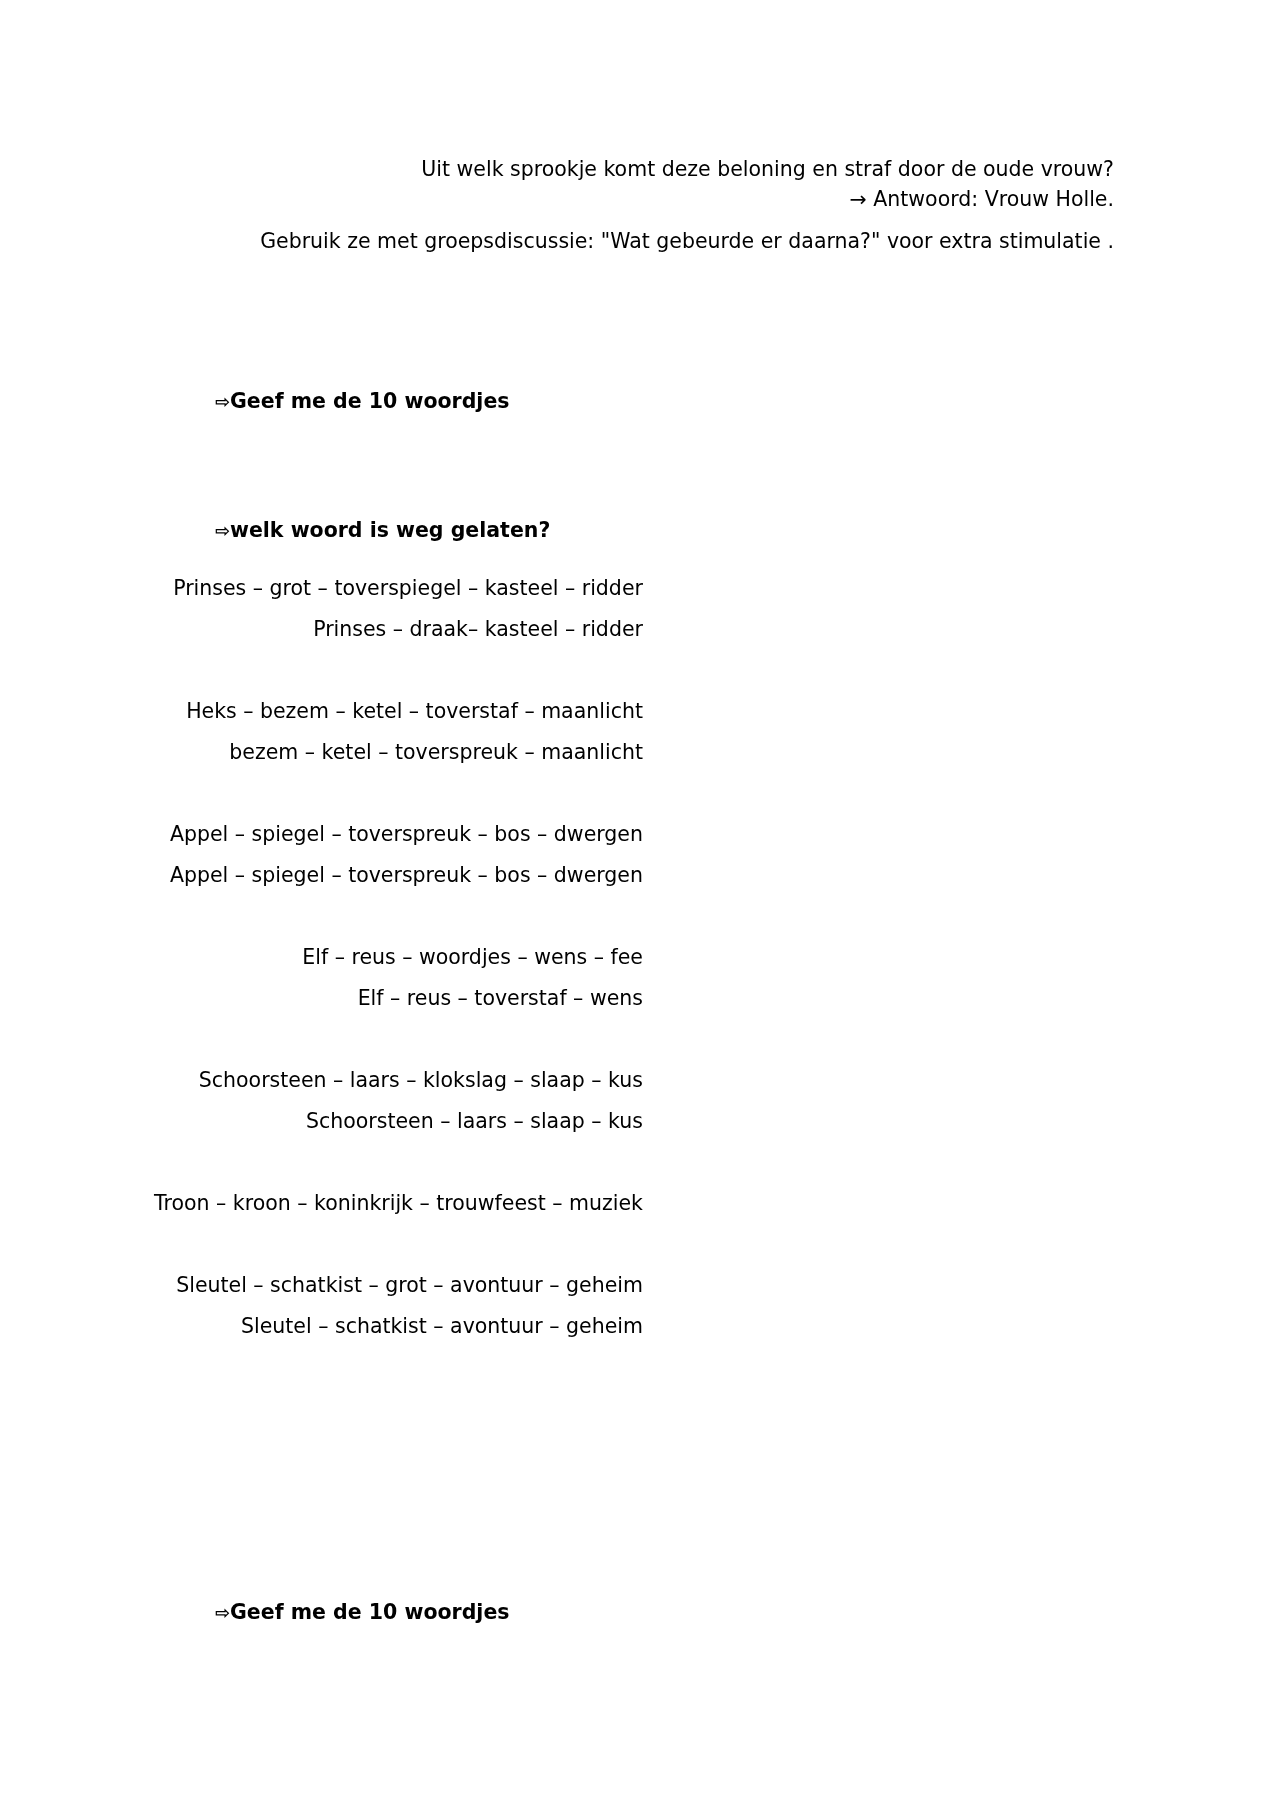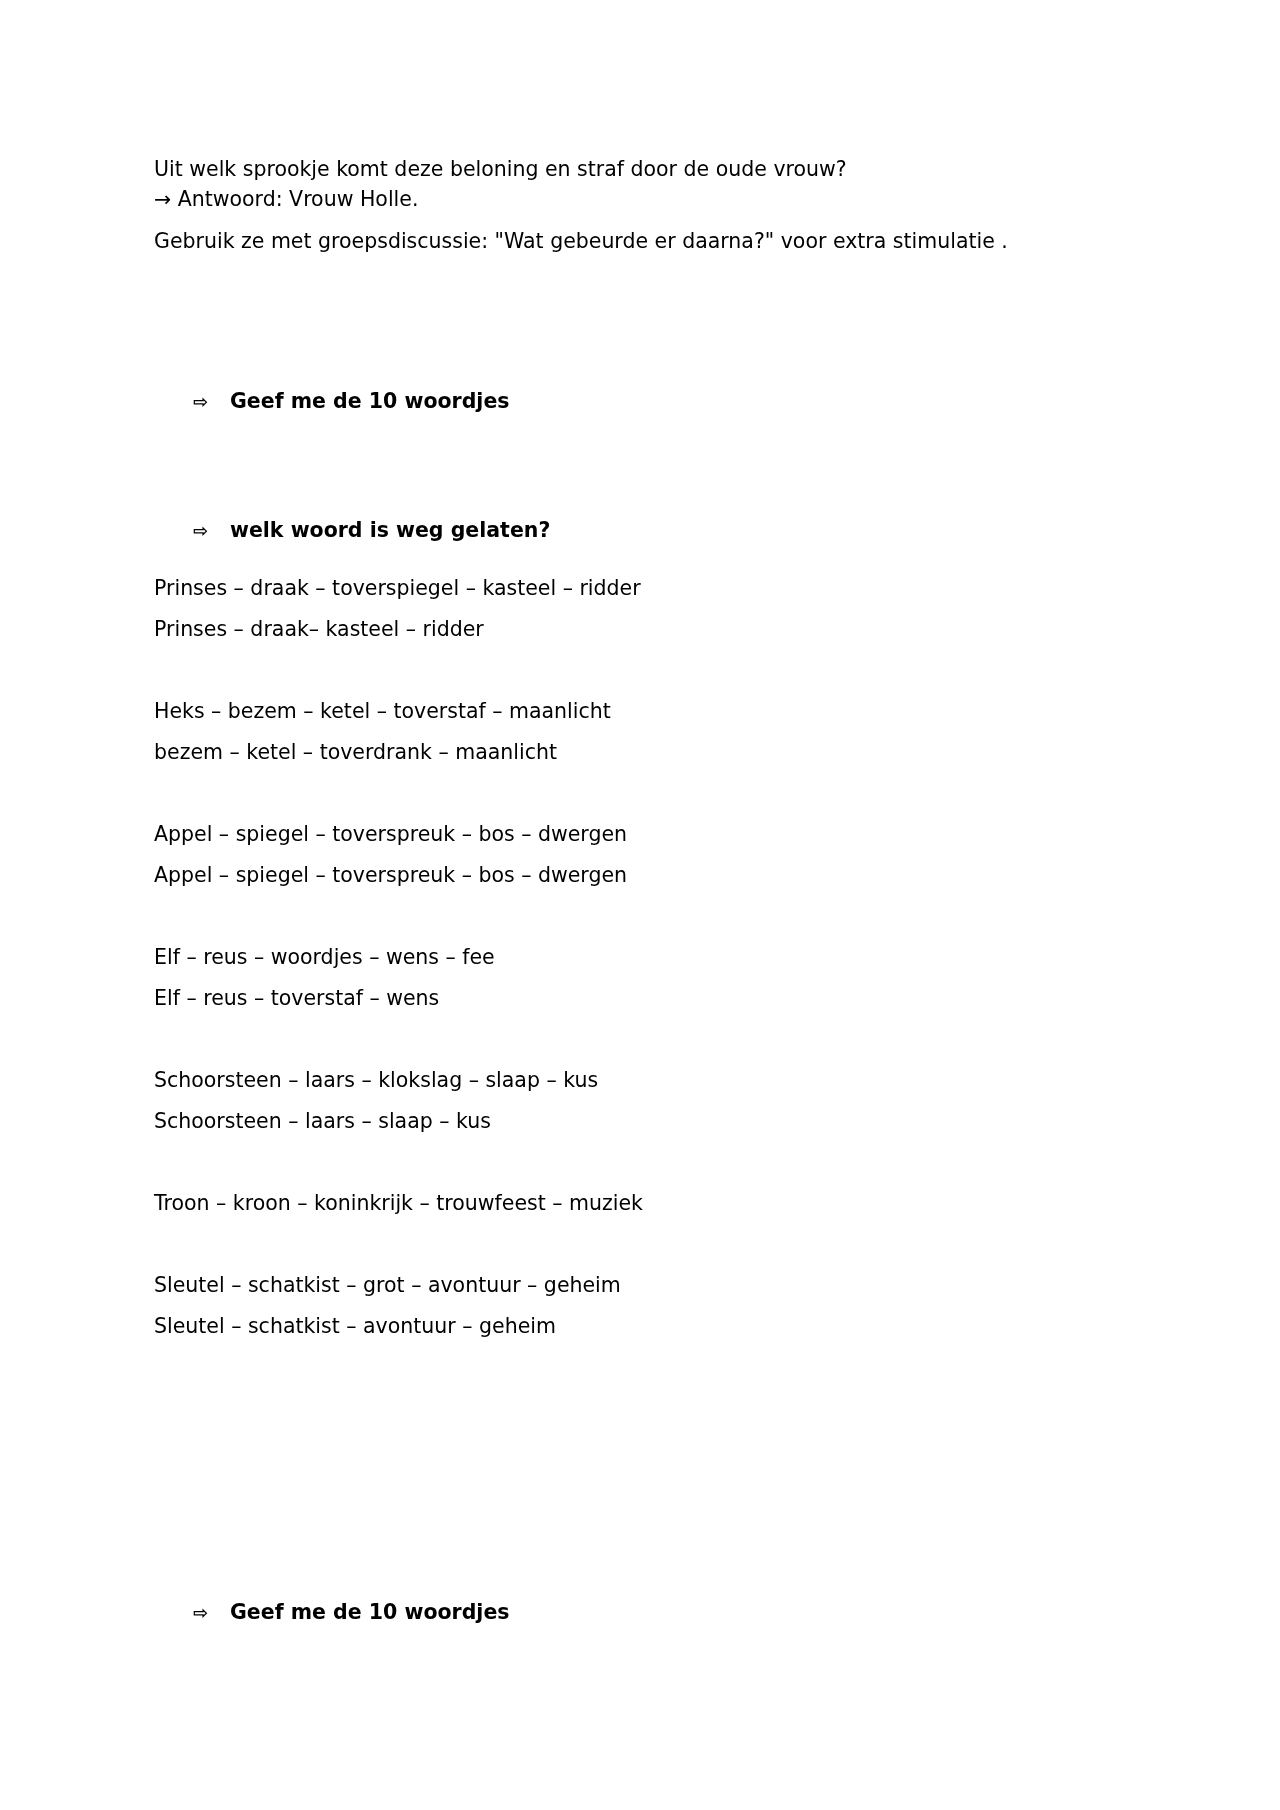--- a/index.html
+++ b/index.html
@@ -1,20 +1,20 @@
 <!DOCTYPE html>
 <html><head>
   <meta charset="utf-8">
   <style>
     html, body { margin: 0; padding: 0; background: #ffffff; }
     body {
       width: 1280px; height: 1810px; position: relative; overflow: hidden;
       font-family: "DejaVu Sans", sans-serif; color: #000000;
     }
-    .page { position: absolute; left: 0; top: 0; width: 1280px; height: 1810px; }
+    .page { position: absolute; left: 0; top: 0; width: 1280px; height: 1810px; text-align: right; }
     .intro { position: absolute; left: 154px; top: 154px; width: 960px; font-size: 20.5px; line-height: 30px; }
     .intro p { margin: 0; }
     .intro p.gap { margin-top: 12px; }
     .heading {
       position: absolute; left: 193px; font-size: 20.5px; font-weight: bold;
       display: flex; align-items: center; white-space: nowrap;
     }
     .heading .arrow { width: 37px; font-weight: bold; font-size: 18px; display: inline-block; }
     .groups { position: absolute; left: 154px; top: 568px; font-size: 20.5px; line-height: 41px; }
     .group { margin-bottom: 41px; }
@@ -36,26 +36,26 @@
     <span>Geef me de 10 woordjes</span>
   </div>
 
   <div class="heading" style="top:518px;">
     <span class="arrow">⇨</span>
     <span>welk woord is weg gelaten?</span>
   </div>
 
   <div class="groups">
     <div class="group">
-      <div class="line">Prinses – draak – toverspiegel – kasteel – ridder</div>
+      <div class="line">Prinses – grot – toverspiegel – kasteel – ridder</div>
       <div class="line">Prinses – draak– kasteel – ridder</div>
     </div>
     <div class="group">
       <div class="line">Heks – bezem – ketel – toverstaf – maanlicht</div>
-      <div class="line">bezem – ketel – toverdrank – maanlicht</div>
+      <div class="line">bezem – ketel – toverspreuk – maanlicht</div>
     </div>
     <div class="group">
       <div class="line">Appel – spiegel – toverspreuk – bos – dwergen</div>
       <div class="line">Appel – spiegel – toverspreuk – bos – dwergen</div>
     </div>
     <div class="group">
       <div class="line">Elf – reus – woordjes – wens – fee</div>
       <div class="line">Elf – reus – toverstaf – wens</div>
     </div>
     <div class="group">

